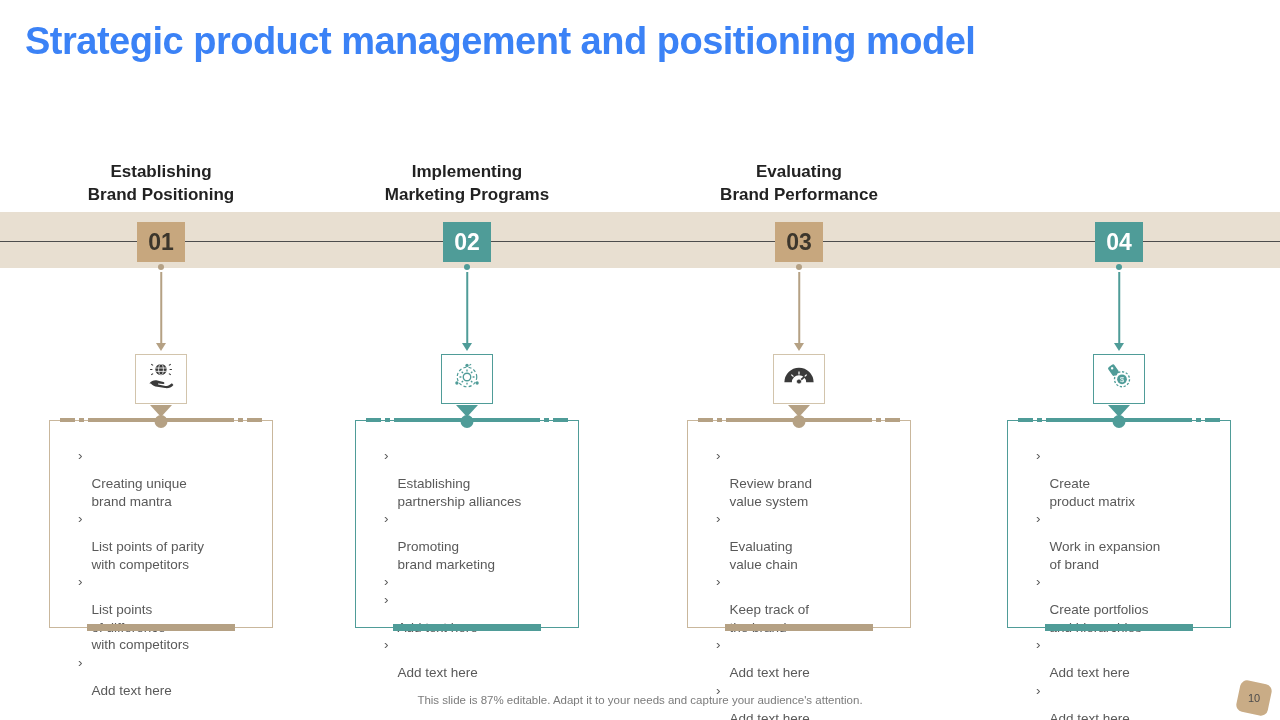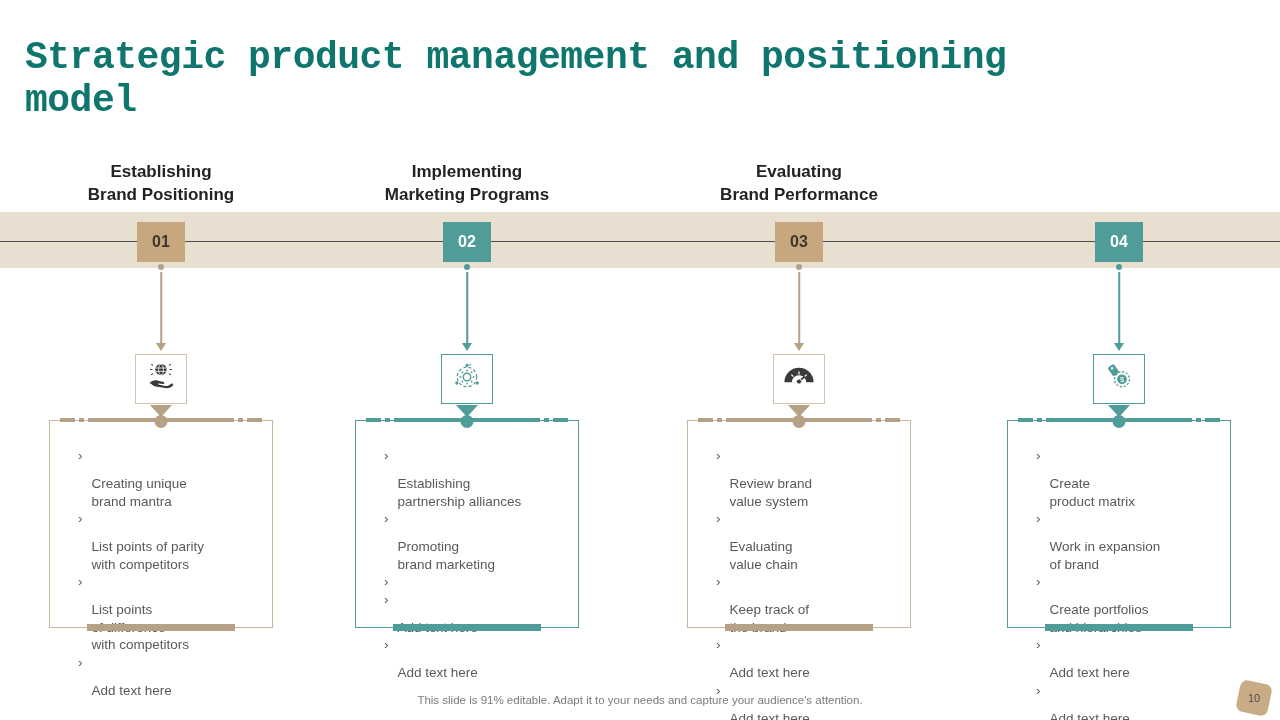--- a/index.html
+++ b/index.html
@@ -7,24 +7,23 @@
   body { font-family: "Liberation Sans", "DejaVu Sans", sans-serif; }
 
   .slide {
     position: relative;
     width: 1280px; height: 720px;
     background: #ffffff;
     overflow: hidden;
   }
 
   .slide-title {
-    position: absolute; left: 25px; top: 36px; width: 1100px;
-    font-size: 38px; font-weight: 600; color: #0f766e;
+    position: absolute; left: 25px; top: 20px; width: 1100px;
+    font-size: 38px; font-weight: 600; color: #3b82f6;
     letter-spacing: -0.5px;
-    font-family: Liberation Mono, monospace;
   }
   .slide-subtitle {
     position: absolute; left: 26px; top: 78px; width: 1180px;
     font-size: 11.5px; color: #3d3d3d;
   }
 
   .band {
     position: absolute; left: 0; top: 212px;
     width: 1280px; height: 56px;
     background: #e8dfd1;
@@ -45,21 +44,21 @@
   .col-header {
     position: absolute; top: 4px; left: 0; width: 100%; height: 58px;
     display: flex; align-items: center; justify-content: center;
     font-size: 17px; font-weight: bold; color: #222222;
     text-align: center; white-space: pre-line; line-height: 23px;
   }
   .badge {
     position: absolute; top: 72px; left: 50%; transform: translateX(-50%);
     width: 48px; height: 40px; background: var(--accent);
     display: flex; align-items: center; justify-content: center;
-    font-size: 16px; font-weight: bold; color: var(--badge-text);
+    font-size: 23px; font-weight: bold; color: var(--badge-text);
     z-index: 3;
   }
   .dot-small {
     position: absolute; top: 114px; left: 50%; transform: translateX(-50%);
     width: 6px; height: 6px; border-radius: 50%; background: var(--bar);
     z-index: 3;
   }
   .v-line {
     position: absolute; top: 122px; left: 50%; transform: translateX(-50%);
     width: 1.5px; height: 71px; background: var(--bar);
@@ -347,17 +346,17 @@
             <li>
               <span class="marker">›</span>
               <span class="bullet-text">Add text here</span>
             </li>
           </ul>
       <div class="deco-bottom"></div>
     </div>
   </div>
     </div>
 
-  <div class="slide-footer">This slide is 91% editable. Adapt it to your needs and capture your audience's attention.</div>
+  <div class="slide-footer">This slide is 87% editable. Adapt it to your needs and capture your audience's attention.</div>
   <div class="page-badge">
     <span>10</span>
   </div>
 </div>
 
 </body></html>

